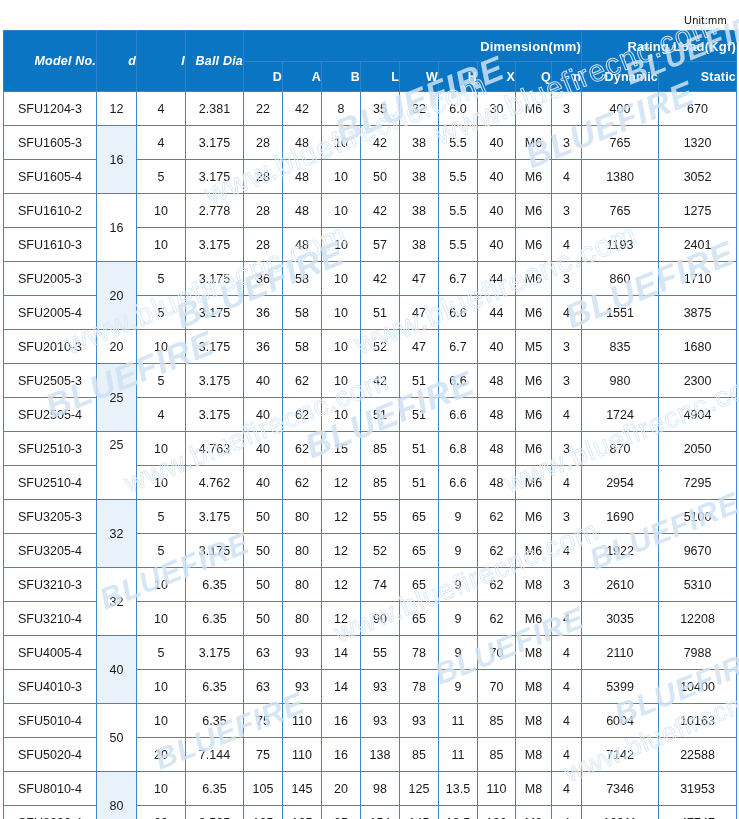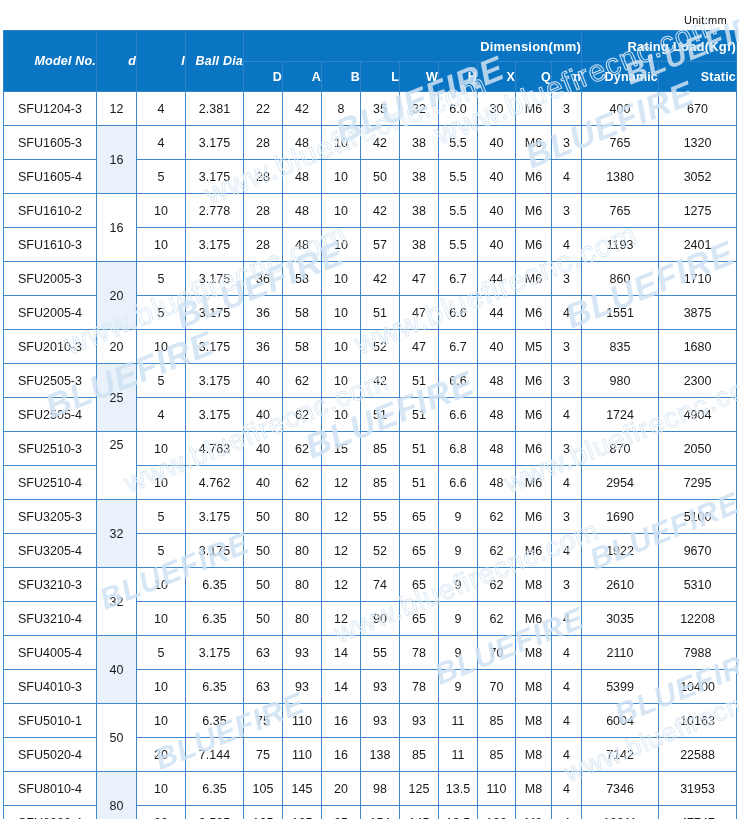--- a/index.html
+++ b/index.html
@@ -481,21 +481,21 @@
           <td>93</td>
           <td>78</td>
           <td>9</td>
           <td>70</td>
           <td>M8</td>
           <td>4</td>
           <td>5399</td>
           <td>10400</td>
         </tr>
         <tr class="band-white">
-          <td class="model">SFU5010-1</td>
+          <td class="model">SFU5010-4</td>
           <td class="dcell d-white" rowspan="2">50</td>
           <td>10</td>
           <td>6.35</td>
           <td>75</td>
           <td>110</td>
           <td>16</td>
           <td>93</td>
           <td>93</td>
           <td>11</td>
           <td>85</td>

